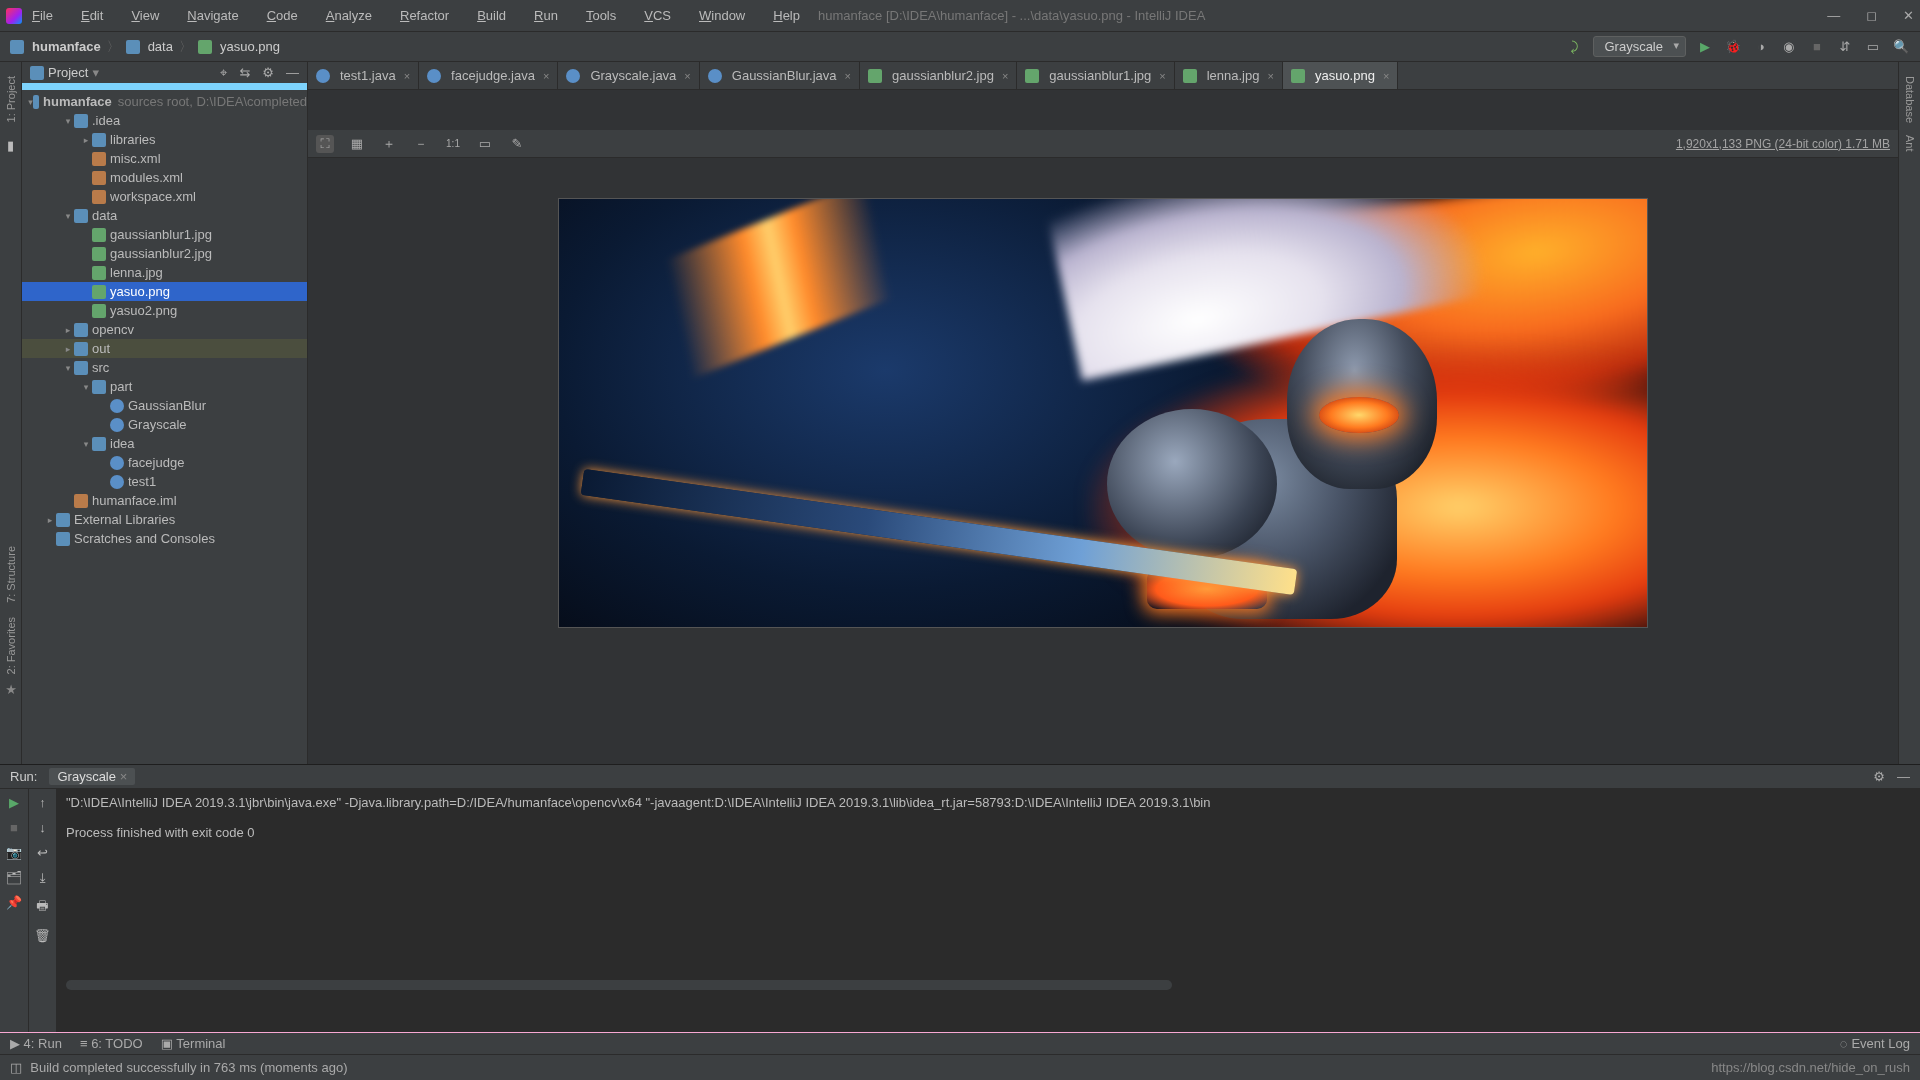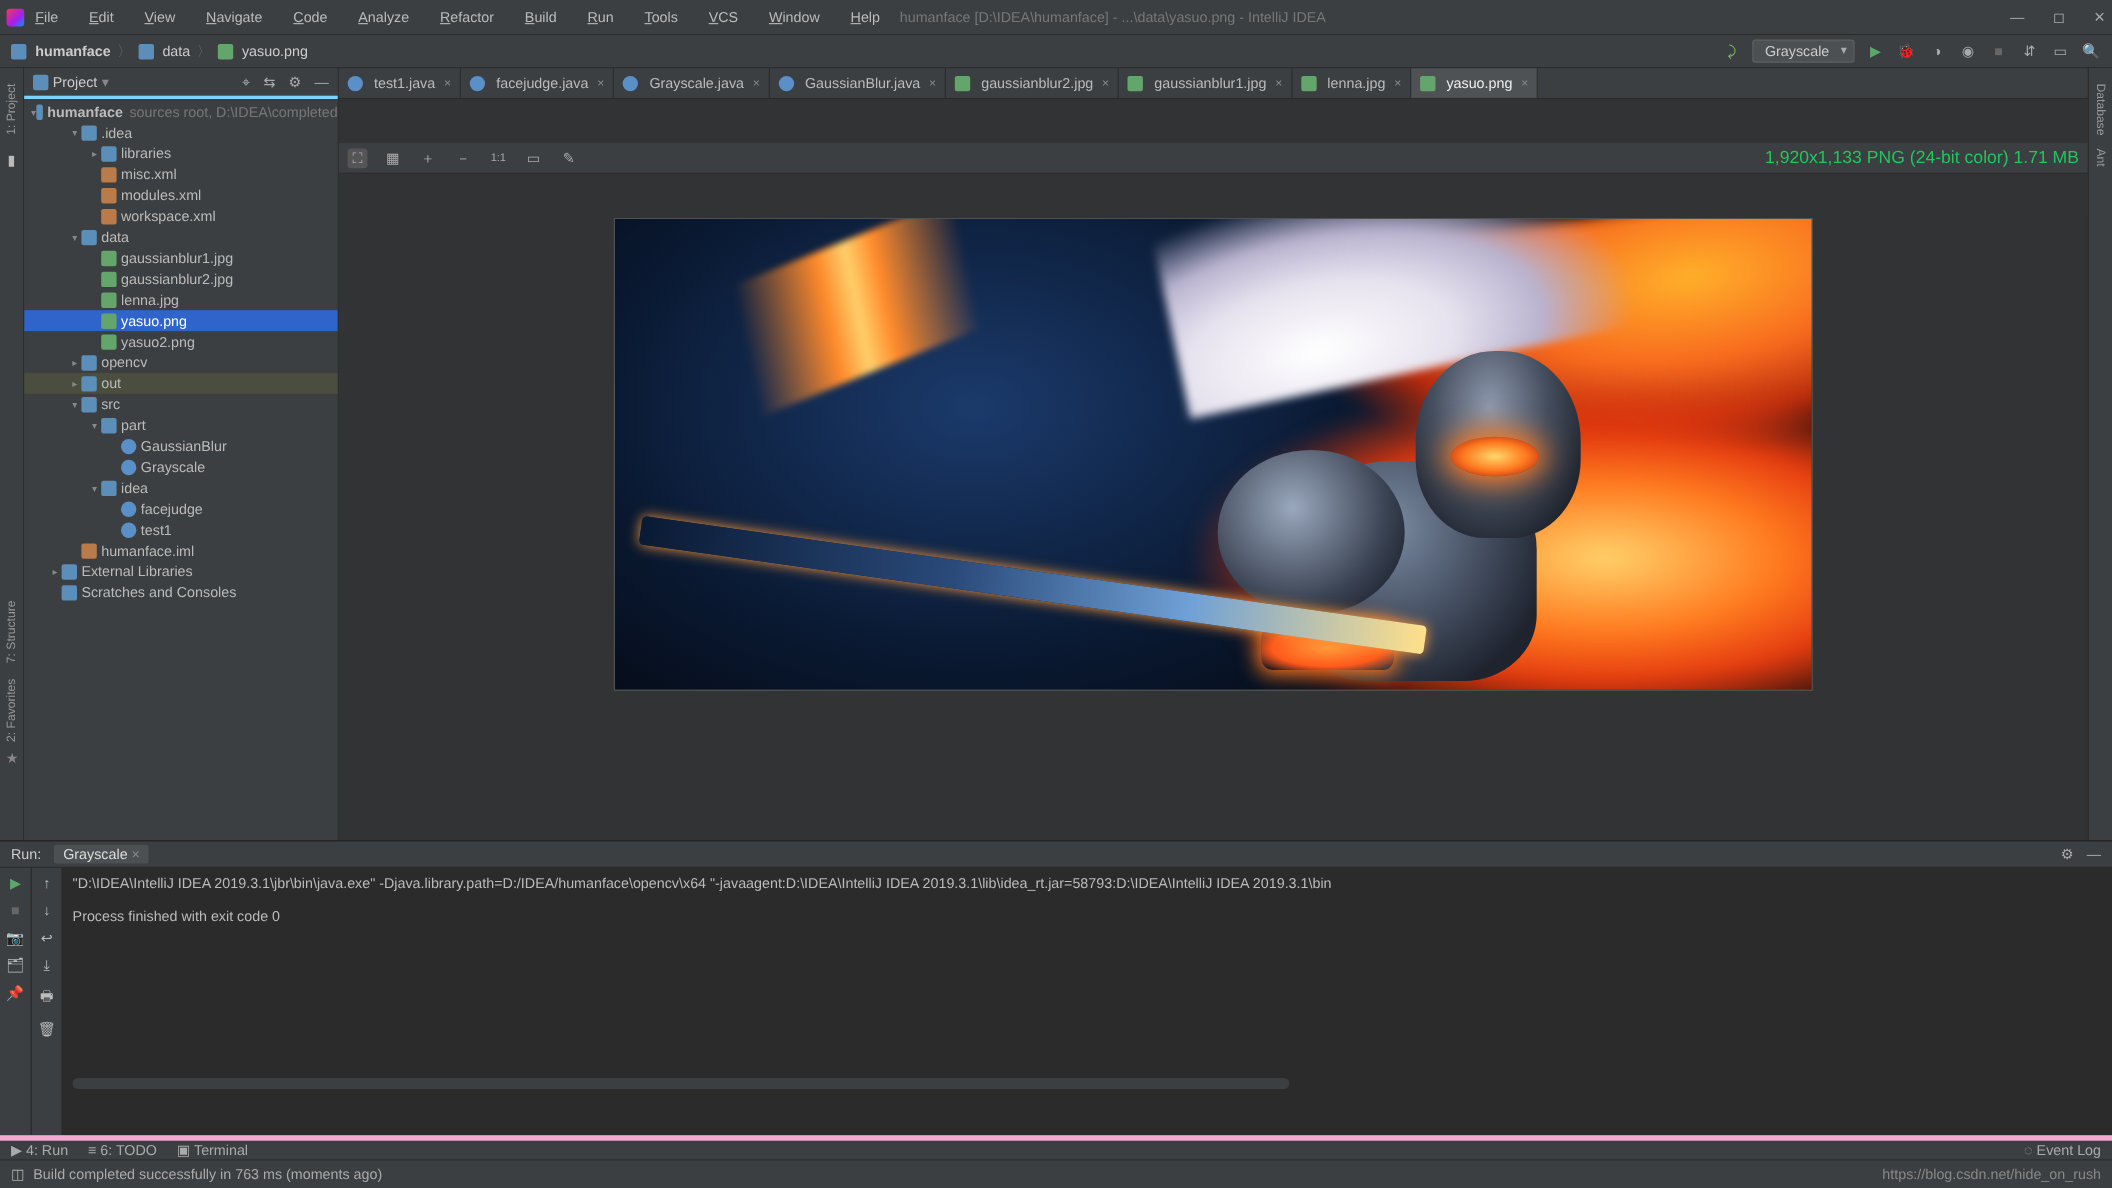--- a/index.html
+++ b/index.html
@@ -21,37 +21,37 @@
 .gray-drop{ background:#4c5052; border:1px solid #5e6060; border-radius:3px; padding:2px 22px 2px 10px; color:#ccc; position:relative;}
 .gray-drop:after{content:"▾"; position:absolute; right:6px; top:2px; color:#aaa; font-size:11px;}
 .icobtn{ width:18px; height:18px; display:inline-flex; align-items:center; justify-content:center; color:#aaa; }
 .run-green{ color:#59a869;}
 .bug-green{ color:#59a869;}
 .main { flex:1; display:flex; min-height:0;}
 .leftbar { width:22px; background:#3c3f41; border-right:1px solid #2b2b2b; display:flex; flex-direction:column; align-items:center; padding-top:8px; gap:6px; }
 .vlabel { writing-mode:vertical-rl; transform:rotate(180deg); color:#999; font-size:11px; margin-top:6px;}
 .rightbar { width:22px; background:#3c3f41; border-left:1px solid #2b2b2b; display:flex; flex-direction:column; align-items:center; padding-top:8px;}
 .project { width:286px; background:#3c3f41; border-right:1px solid #2b2b2b; display:flex; flex-direction:column;}
-.proj-head{ height:28px; display:flex; align-items:center; padding:0 8px; border-bottom:3px solid #7dd3fc; color:#ccc;}
+.proj-head{ height:28px; display:flex; align-items:center; padding:0 8px; border-bottom:7px solid #7dd3fc; color:#ccc;}
 .proj-head .ttl{ font-weight:500;}
 .proj-head .rbtns{ margin-left:auto; display:flex; gap:12px; color:#aaa;}
 .tree{ flex:1; overflow:auto; padding-top:2px;}
 .node{ display:flex; align-items:center; height:19px; padding-left:6px; color:#bbb; white-space:nowrap;}
 .node.sel{ background:#2f65ca; color:#fff;}
 .node.hl{ background:#4b4e3e; }
 .arrow{ width:12px; color:#888; font-size:9px; text-align:center;}
 .java-ico{ width:14px;height:14px; border-radius:50%; background:#5a8fc7; display:inline-block; margin-right:4px;}
 .xml-ico{ width:14px;height:14px; background:#b97b4a; display:inline-block; margin-right:4px; border-radius:2px;}
 .editor{ flex:1; display:flex; flex-direction:column; background:#313335; min-width:0;gap:40px;}
 .tabs{ height:28px; display:flex; align-items:stretch; background:#3c3f41; border-bottom:1px solid #2b2b2b; overflow:hidden;}
 .tab{ display:flex; align-items:center; padding:0 8px; gap:6px; border-right:1px solid #2b2b2b; color:#bbb; font-size:12px;}
 .tab.active{ background:#4e5254; color:#eee;}
 .tab .x{ color:#888; font-size:11px; margin-left:2px;}
 .imgbar{ height:28px; background:#3c3f41; border-bottom:1px solid #2b2b2b; display:flex; align-items:center; padding:0 8px; gap:14px; }
-.imgbar .info{ margin-left:auto; color:#22c55e; font-size:16px;}
+.imgbar .info{ margin-left:auto; color:#a3a3a3; font-size:12px;text-decoration:underline;}
 .canvas-wrap{ flex:1; background:#313335; display:flex; align-items:flex-start; justify-content:center; padding:0 12px 12px 12px; overflow:hidden;}
 .canvas{ width:1090px; height:430px; border:1px solid #555; background:
   radial-gradient(ellipse 600px 400px at 30% 40%, #1b3a6b 0%, #0a1a33 55%, #04060d 100%);
   position:relative; overflow:hidden;}
 .canvas .lava1{position:absolute; right:-40px; top:0; width:480px; height:220px;
   background:radial-gradient(ellipse at 70% 30%, #ffb02a 0%, #f86b1e 35%, #b92b0d 60%, transparent 75%);
   filter:blur(6px); transform:rotate(-8deg);}
 .canvas .lava2{position:absolute; right:-60px; bottom:-40px; width:620px; height:320px;
   background:radial-gradient(ellipse at 60% 50%, #ffd26b 0%, #ff7a1f 30%, #e43a0f 50%, transparent 72%);
   filter:blur(8px);}
@@ -88,21 +88,21 @@
 .rp-head .rtitle{ font-weight:500; margin-right:12px;}
 .rp-head .tabname{ background:#4c5052; padding:1px 8px; border-radius:2px; color:#ddd;}
 .rp-head .rctl{ margin-left:auto; display:flex; gap:12px; color:#aaa;}
 .runpanel .rp-body{ flex:1; display:flex;}
 .rp-gutter{ width:28px; background:#3c3f41; display:flex; flex-direction:column; align-items:center; padding-top:6px; gap:10px;}
 .rp-gutter2{ width:28px; background:#3c3f41; display:flex; flex-direction:column; align-items:center; padding-top:6px; gap:10px; border-left:1px solid #2b2b2b;}
 .console{ flex:1; background:#2b2b2b; font-family:Consolas,monospace; font-size:12.5px; color:#bbb; padding:6px 10px; overflow:auto; white-space:pre;}
 .console .hscroll{ height:10px; background:#3c3f41; width:60%; margin-top:140px; border-radius:5px;}
 .statusbar{ height:26px; background:#3c3f41; border-top:1px solid #2b2b2b; display:flex; align-items:center; padding:0 10px; color:#aaa; font-size:12px;}
 .statusbar .sb-right{ margin-left:auto; display:flex; gap:16px; align-items:center;}
-.toolstrip{ height:22px; background:#3c3f41; border-top:5px solid #f9a8d4; display:flex; align-items:center; padding:0 10px; gap:18px; color:#aaa; font-size:12px;}
+.toolstrip{ height:22px; background:#3c3f41; border-top:1px solid #f9a8d4; display:flex; align-items:center; padding:0 10px; gap:18px; color:#aaa; font-size:12px;}
 </style>
 </head>
 <body>
 
 <div class="titlebar">
   <div class="logo"></div>
   <div class="menu" id="menu">
       <span><u>F</u>ile</span>
       <span><u>E</u>dit</span>
       <span><u>V</u>iew</span>

